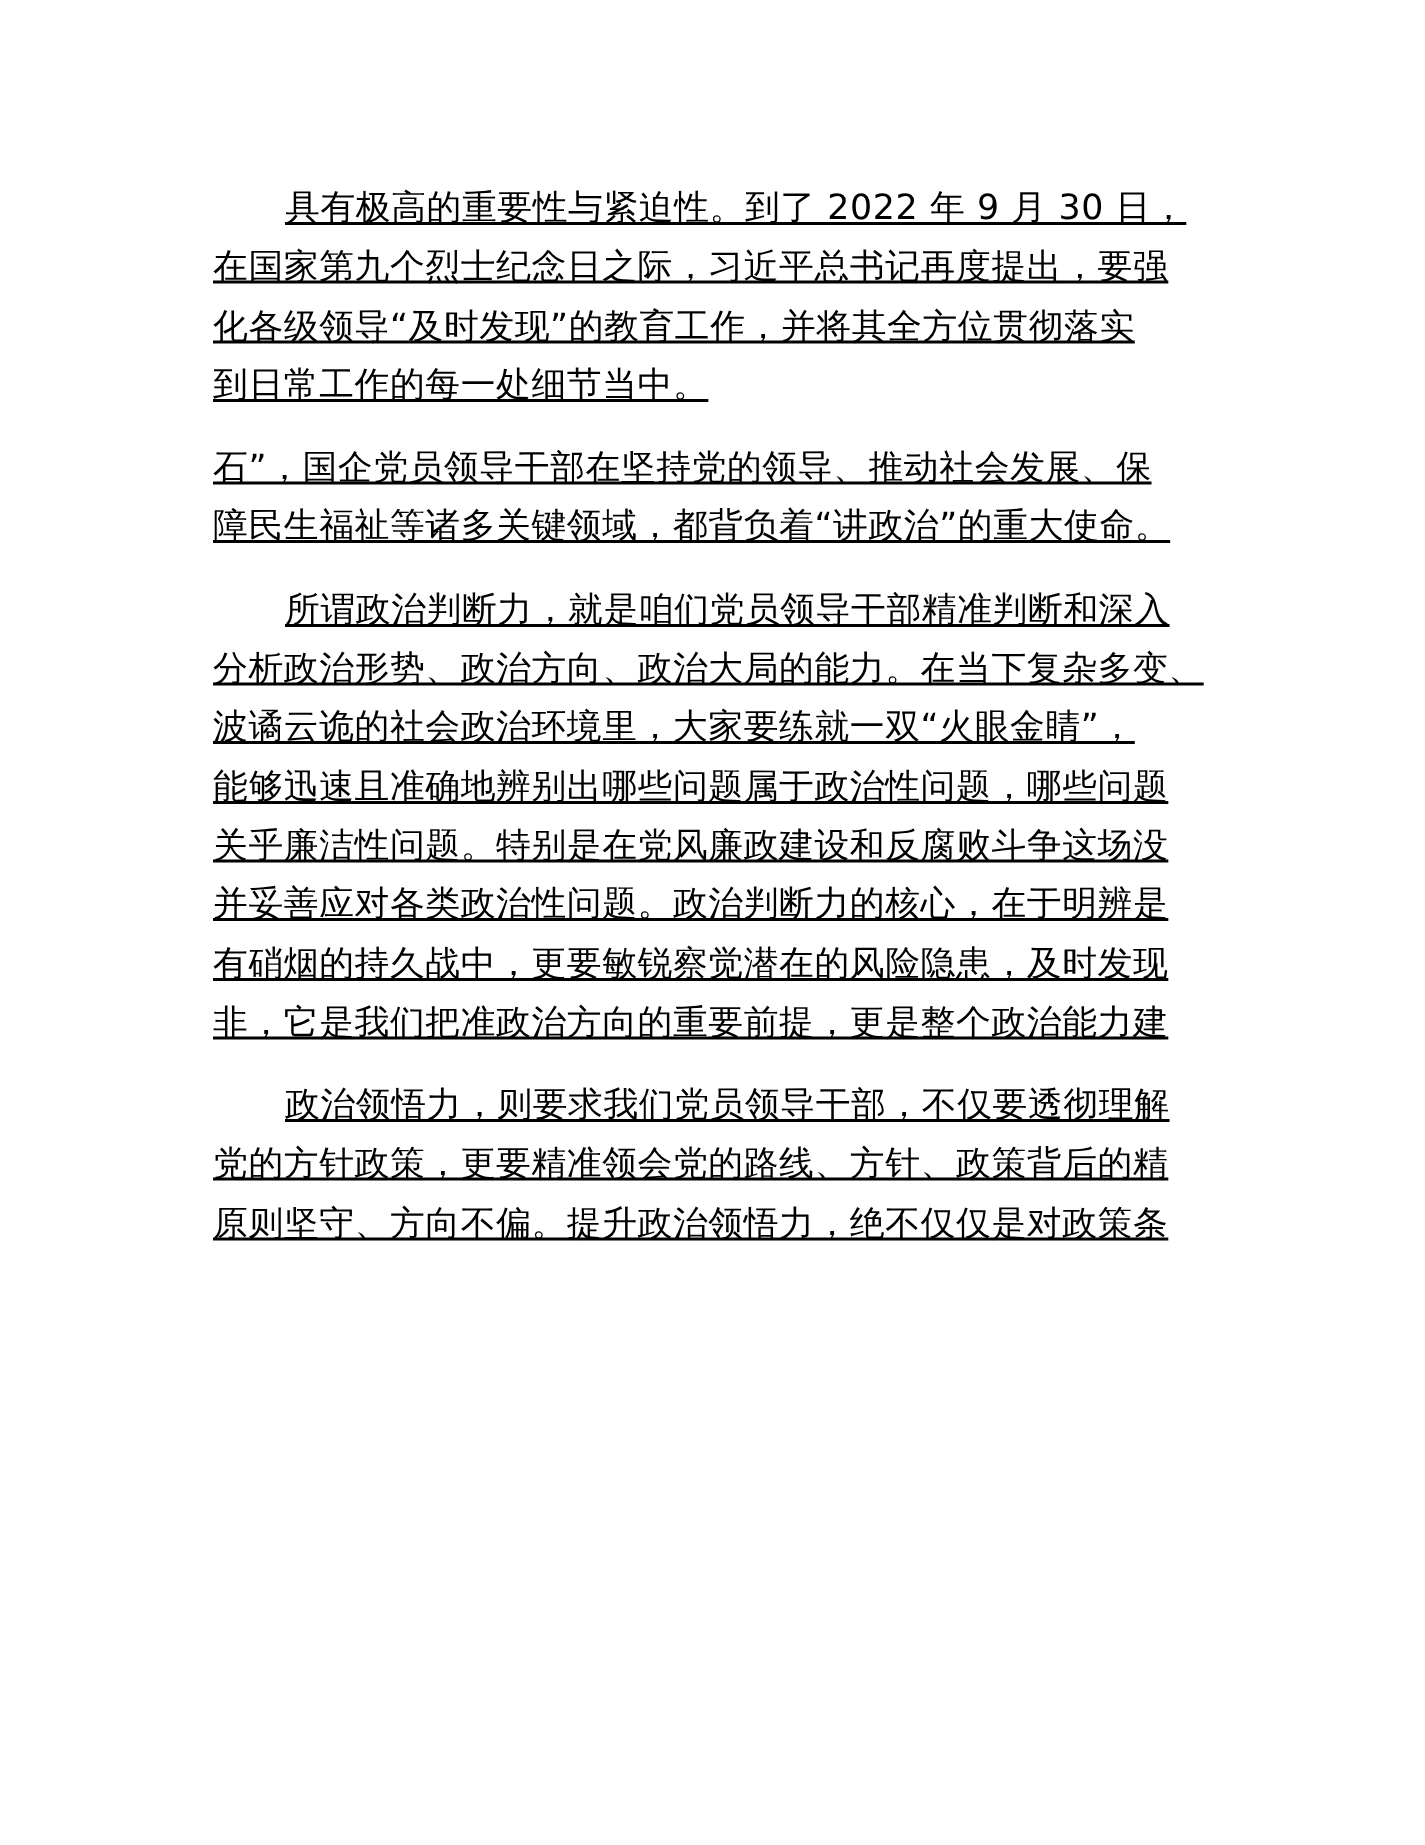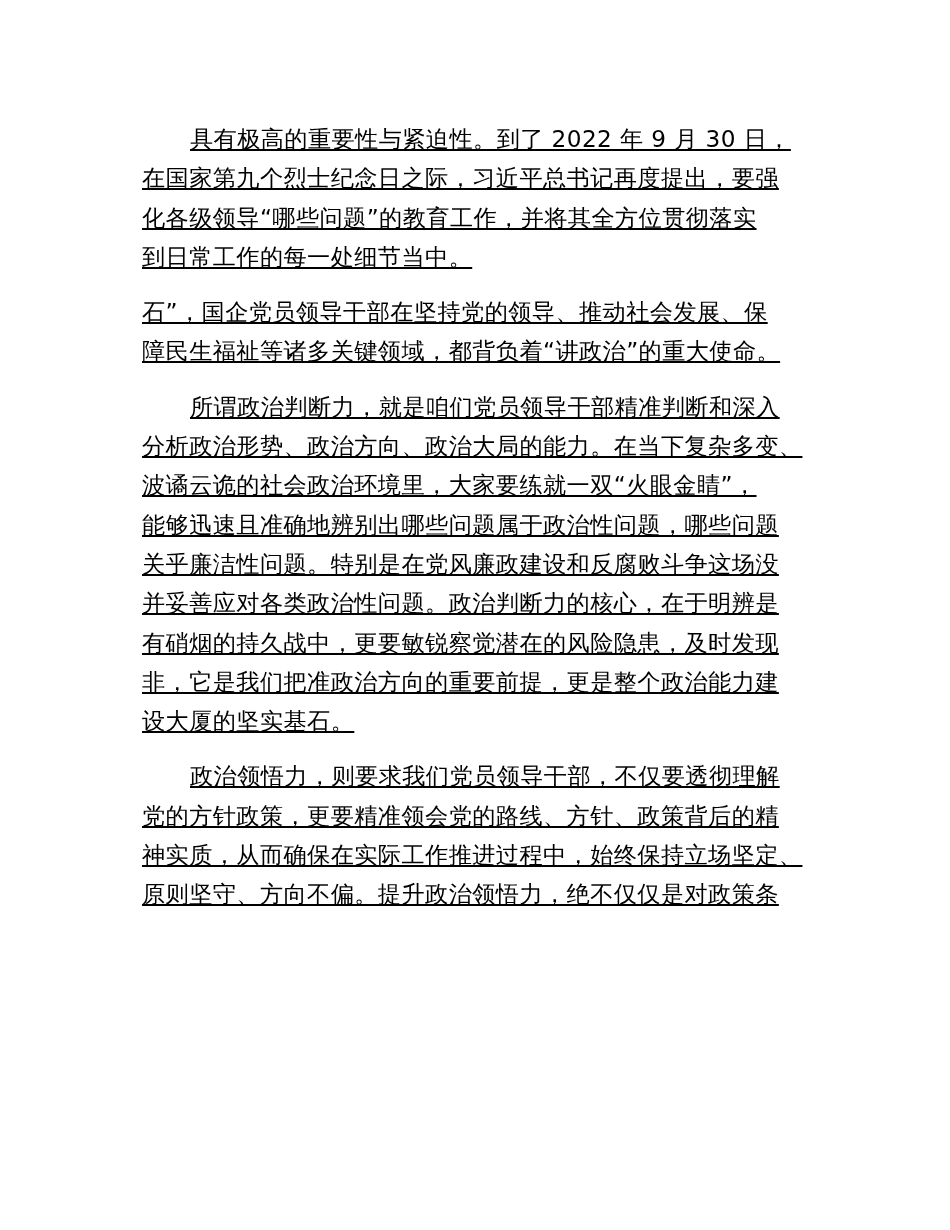--- a/index.html
+++ b/index.html
@@ -39,41 +39,39 @@
     }
   </style>
 </head>
 <body>
 
 <div class="page">
 
   <div class="para">
     <span class="line indent">具有极高的重要性与紧迫性。到了 2022 年 9 月 30 日，</span>
     <span class="line">在国家第九个烈士纪念日之际，习近平总书记再度提出，要强</span>
-    <span class="line">化各级领导“哪些问题”的教育工作，并将其全方位贯彻落实</span>
+    <span class="line">化各级领导“及时发现”的教育工作，并将其全方位贯彻落实</span>
     <span class="line">到日常工作的每一处细节当中。</span>
   </div>
 
   <div class="para">
     <span class="line">石”，国企党员领导干部在坚持党的领导、推动社会发展、保</span>
     <span class="line">障民生福祉等诸多关键领域，都背负着“讲政治”的重大使命。</span>
   </div>
 
   <div class="para">
     <span class="line indent">所谓政治判断力，就是咱们党员领导干部精准判断和深入</span>
     <span class="line">分析政治形势、政治方向、政治大局的能力。在当下复杂多变、</span>
     <span class="line">波谲云诡的社会政治环境里，大家要练就一双“火眼金睛”，</span>
     <span class="line">能够迅速且准确地辨别出哪些问题属于政治性问题，哪些问题</span>
     <span class="line">关乎廉洁性问题。特别是在党风廉政建设和反腐败斗争这场没</span>
     <span class="line">并妥善应对各类政治性问题。政治判断力的核心，在于明辨是</span>
     <span class="line">有硝烟的持久战中，更要敏锐察觉潜在的风险隐患，及时发现</span>
     <span class="line">非，它是我们把准政治方向的重要前提，更是整个政治能力建</span>
-    <span class="line">设大厦的坚实基石。</span>
   </div>
 
   <div class="para">
     <span class="line indent">政治领悟力，则要求我们党员领导干部，不仅要透彻理解</span>
     <span class="line">党的方针政策，更要精准领会党的路线、方针、政策背后的精</span>
-    <span class="line">神实质，从而确保在实际工作推进过程中，始终保持立场坚定、</span>
     <span class="line">原则坚守、方向不偏。提升政治领悟力，绝不仅仅是对政策条</span>
   </div>
 
 </div>
 
 </body></html>

